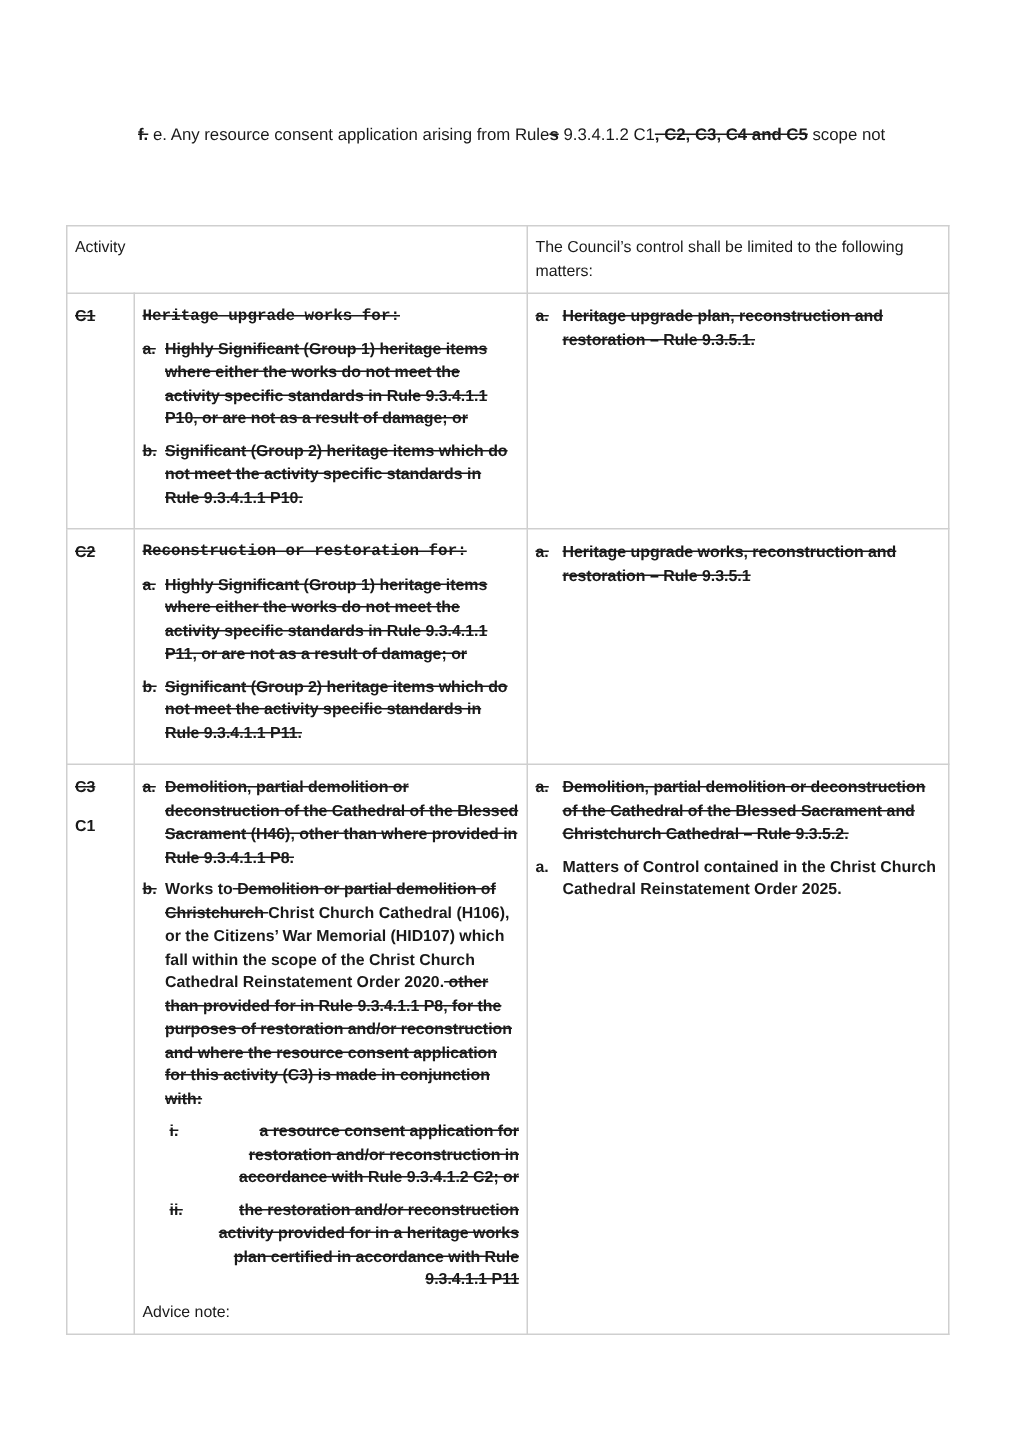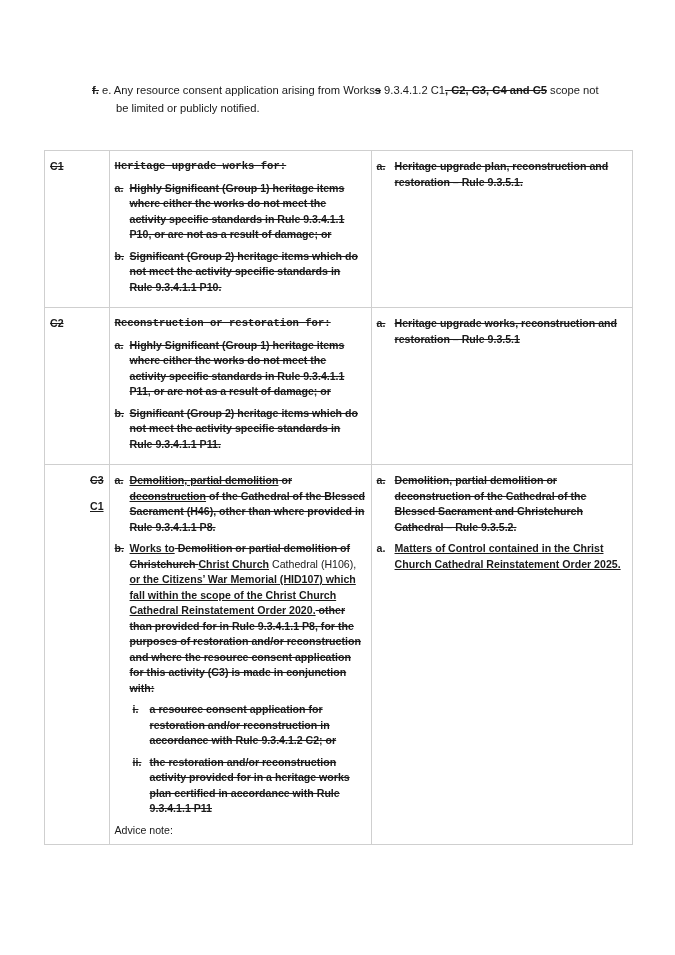--- a/index.html
+++ b/index.html
@@ -2,52 +2,55 @@
 <html><head>
 <meta charset="utf-8">
 <style>
   html, body { margin: 0; padding: 0; background: #ffffff; }
   body { width: 675px; height: 955px; position: relative; overflow: hidden;
          font-family: "Liberation Sans", sans-serif; color: #1a1a1a; }
   .intro { position: absolute; left: 92px; top: 81px; width: 520px;
            font-size: 11.2px; line-height: 18px; }
   .intro .l2 { padding-left: 24px; display: block; }
   .s { text-decoration: line-through; }
-  .u { text-decoration: underline; }
+  .u { }
   .b { font-weight: bold; }
   table { position: absolute; left: 44px; top: 150px; border-collapse: collapse;
           width: 589px; font-size: 10.6px; line-height: 15.5px; }
   td { border: 1px solid #cfcfcf; vertical-align: top; padding: 0; }
   td.hdr { padding: 7px 5px 6px 5px; height: 28px; }
   td.code { width: 34px; padding: 8px 5px; font-weight: bold; }
   td.act { width: 251px; padding: 8px 5px 6px 5px; }
   td.ctl { padding: 8px 5px 6px 5px; }
   .head { font-weight: bold; margin-bottom: 6px; font-family: Liberation Mono, monospace; }
   .item { display: flex; margin-bottom: 6px; font-weight: bold; }
   .item .lbl { width: 15px; flex: none; }
   .item .txt { flex: 1; }
   .sub { display: flex; margin: 6px 0 6px 18px; font-weight: bold; }
   .sub .lbl { width: 17px; flex: none; }
-  .sub .txt { flex: 1; }
-  .normal { font-weight: normal; margin-top: 24px; }
-  .code-line { margin-bottom: 10px; margin-left: 40px; }
+  .sub .txt { flex: 1; text-align: right; }
+  .normal { font-weight: bold; margin-top: 24px; }
+  .code-line { margin-bottom: 10px; }
   .advice { font-weight: normal; margin-top: 6px; }
 </style>
 </head>
 <body>
 
 <div class="intro">
   <span class="s b">f.</span>
   <span>e.</span>
-  <span>Any resource consent application arising from Works</span><span class="s b">s</span><span> 9.3.4.1.2 C1</span><span class="s b">, C2, C3, C4 and C5</span><span> scope not</span>
-  <span class="l2">be limited or publicly notified.</span>
+  <span>Any resource consent application arising from Rule</span><span class="s b">s</span><span> 9.3.4.1.2 C1</span><span class="s b">, C2, C3, C4 and C5</span><span> scope not</span>
 </div>
 
 <table>
   <tbody>
+      <tr>
+    <td class="hdr" colspan="2">Activity</td>
+    <td class="hdr">The Council’s control shall be limited to the following matters:</td>
+  </tr>
 
   <tr style="height:148px;">
     <td class="code s">C1</td>
     <td class="act">
       <div class="head s">Heritage upgrade works for:</div>
       <div class="item s">
         <span class="lbl">a.</span>
         <span class="txt">Highly Significant (Group 1) heritage items where either the works do not meet the activity specific standards in Rule 9.3.4.1.1 P10, or are not as a result of damage; or</span>
       </div>
       <div class="item s">

